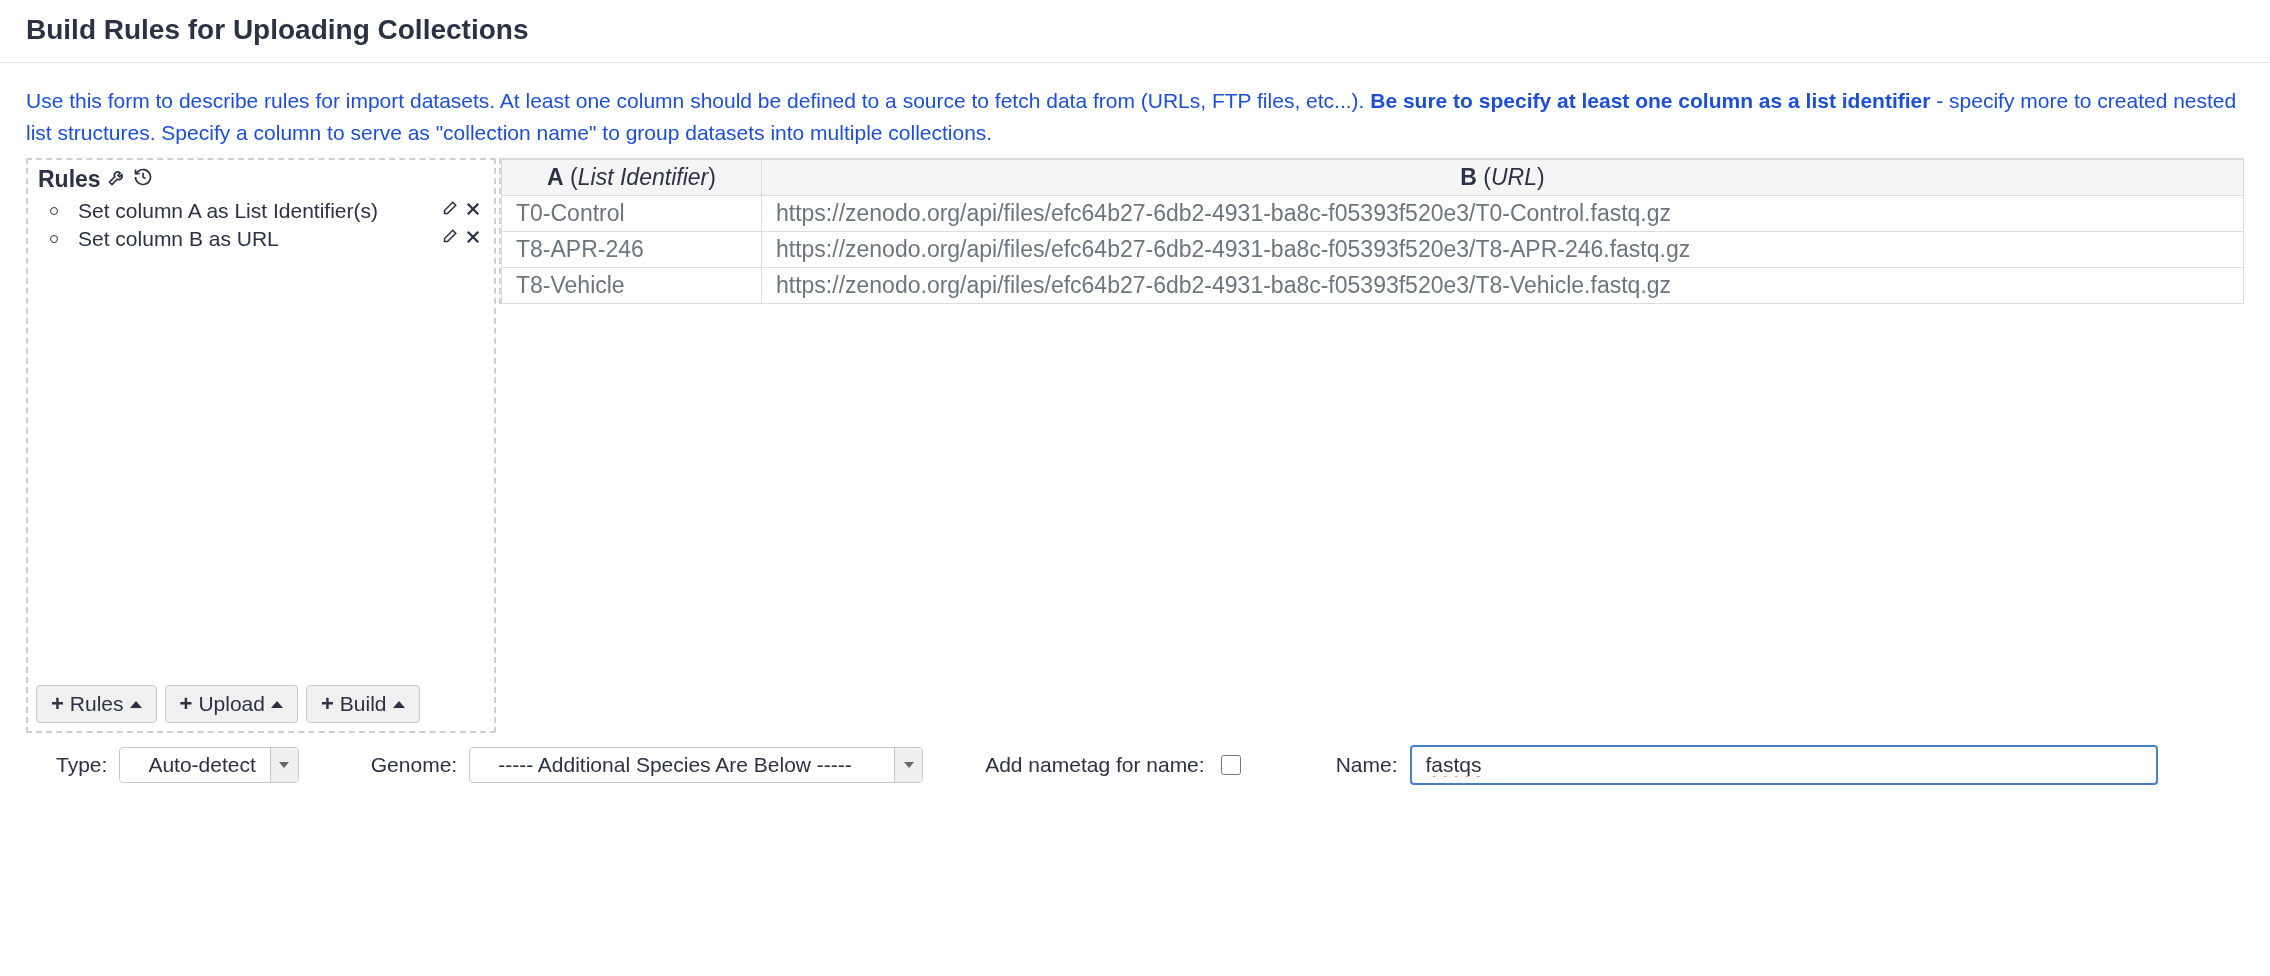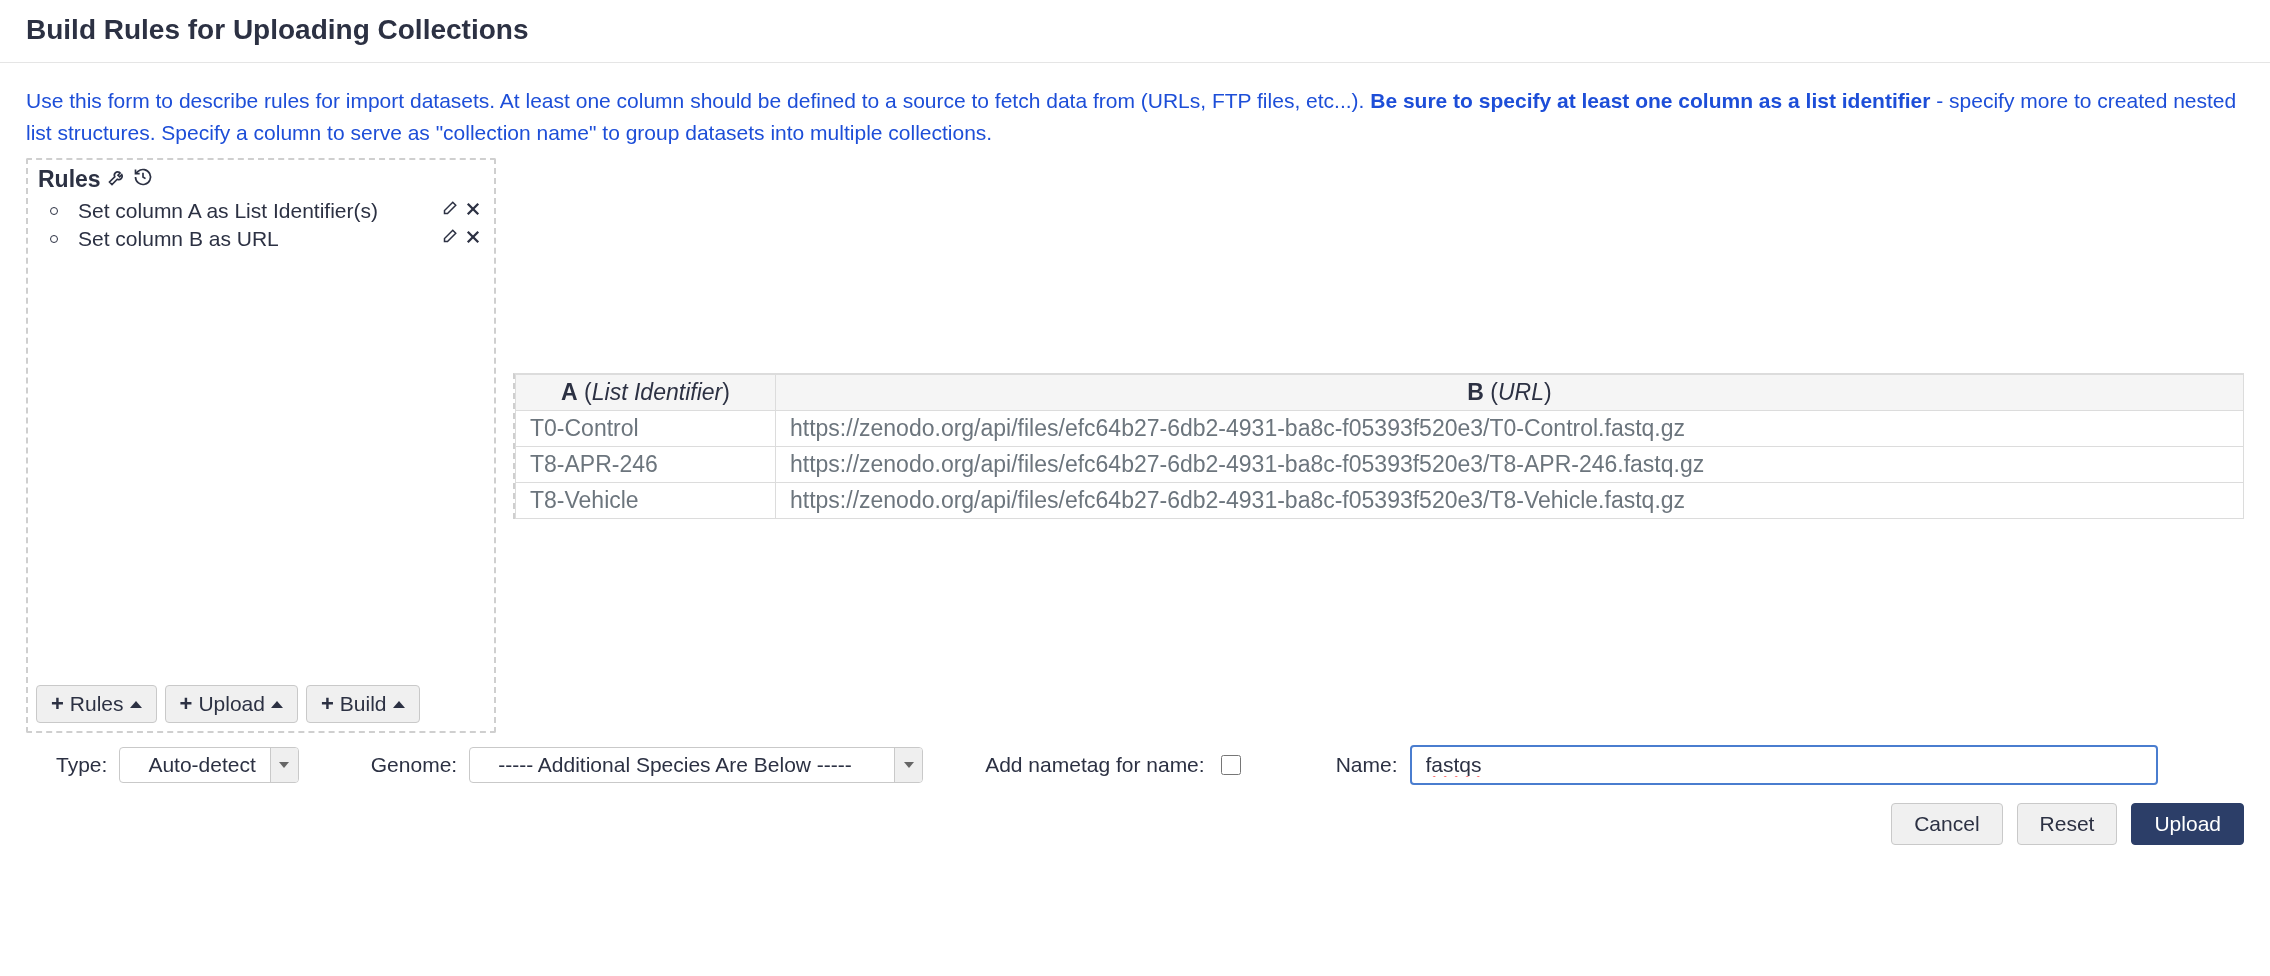--- a/index.html
+++ b/index.html
@@ -23,23 +23,23 @@
   }
   .description {
     padding: 22px 26px 10px;
     font-size: 21px;
     line-height: 1.5;
     color: #1d4ed8;
   }
   .description b { font-weight: 700; }
   .workspace {
     display: flex;
-    gap: 17px;
+    gap: 3px;
     padding: 0 26px;
-    align-items: center;
+    align-items: flex-start;
   }
   .rules-panel {
     width: 470px;
     flex-shrink: 0;
     border: 2px dashed #cfcfcf;
     border-radius: 2px;
     padding: 0;
     display: flex;
     flex-direction: column;
     min-height: 575px;
@@ -318,18 +318,13 @@
         </div>
     </div>
 
     <span class="label" style="margin-left:50px">Add nametag for name:</span>
     <input type="checkbox" style="">
 
     <span class="label" style="margin-left:80px">Name:</span>
     <input class="name-input" value="fastqs" style="">
   </div>
 
-  <div class="button-row">
-    <button class="btn">Cancel</button>
-    <button class="btn">Reset</button>
-    <button class="btn btn-primary">Upload</button>
-  </div>
 </div>
 
 </body></html>

